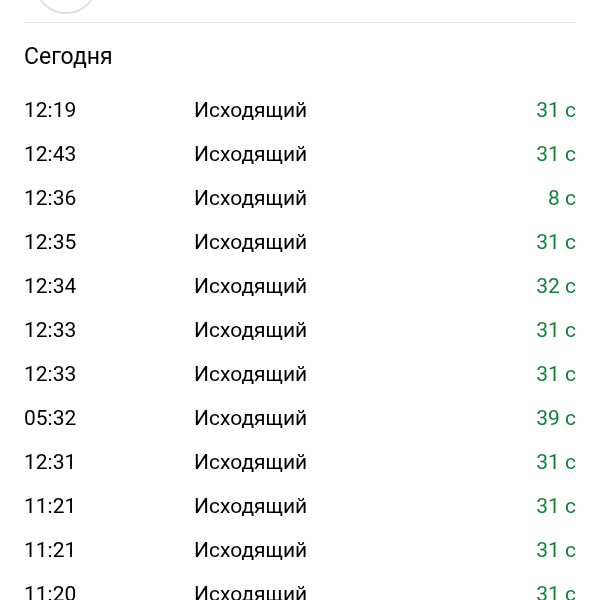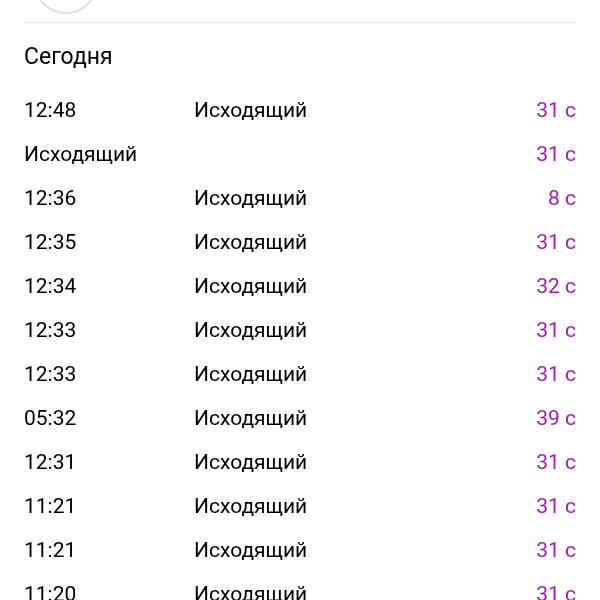--- a/index.html
+++ b/index.html
@@ -50,21 +50,21 @@
       flex-shrink: 0;
     }
     .call-type {
       font-weight: 400;
       color: #000000;
       flex-shrink: 0;
     }
     .call-duration {
       margin-left: auto;
       font-weight: 400;
-      color: #a21caf;
+      color: #15803d;
       text-align: center;
     }
     .avatar-circle-hint {
       width: 62px;
       height: 14px;
       margin-left: 10px;
       overflow: hidden;
       position: relative;
     }
     .avatar-circle-hint::before {
@@ -82,25 +82,26 @@
 <body>
 
 <div class="container">
   <div class="avatar-section">
     <div class="avatar-circle-hint"></div>
   </div>
   <div class="divider"></div>
   <h2 class="section-header">Сегодня</h2>
   <div class="call-list" id="call-list">
       <div class="call-row">
-        <span class="call-time">12:48</span>
+        <span class="call-time">12:19</span>
         <span class="call-type">Исходящий</span>
         <span class="call-duration">31 с</span>
       </div>
       <div class="call-row">
+        <span class="call-time">12:43</span>
         <span class="call-type">Исходящий</span>
         <span class="call-duration">31 с</span>
       </div>
       <div class="call-row">
         <span class="call-time">12:36</span>
         <span class="call-type">Исходящий</span>
         <span class="call-duration">8 с</span>
       </div>
       <div class="call-row">
         <span class="call-time">12:35</span>

